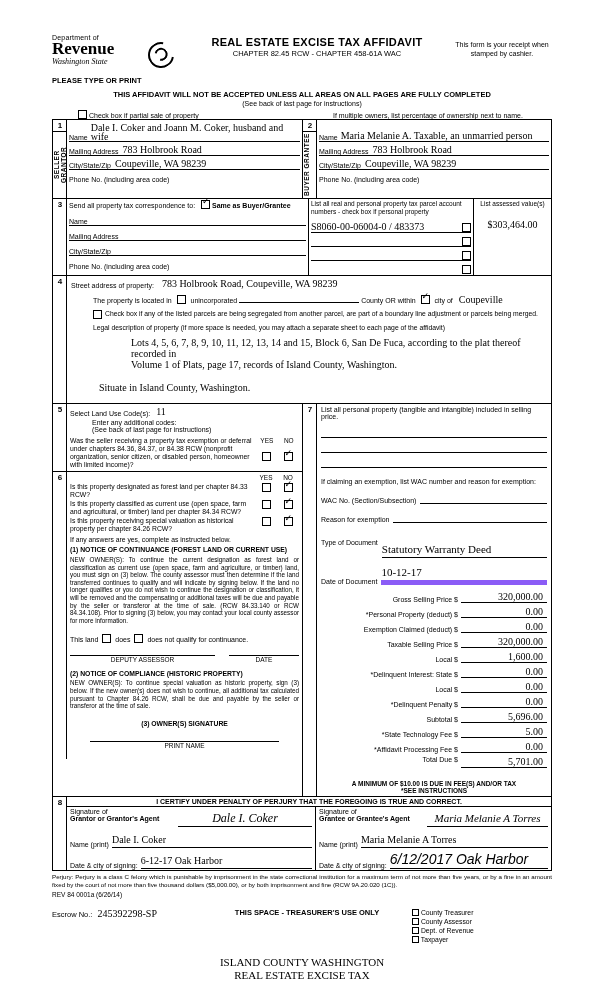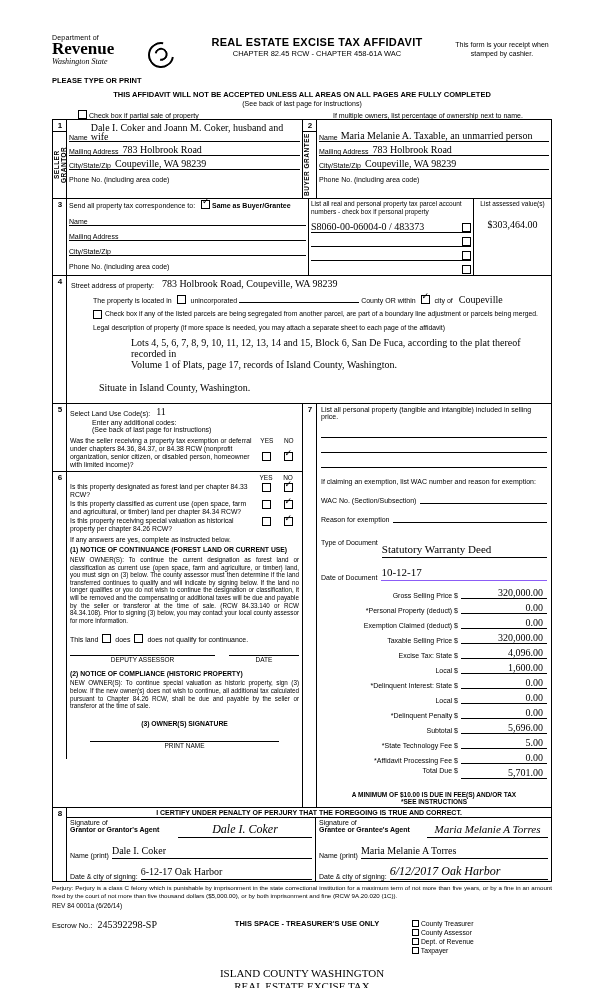--- a/index.html
+++ b/index.html
@@ -302,43 +302,39 @@
         <div style="display:flex;align-items:flex-end;margin-top:8px;">
           <span class="fs7">Reason for exemption</span>
           <span style="flex:1;border-bottom:1px solid #000;margin-left:4px;height:10px;"></span>
         </div>
         <div style="display:flex;align-items:flex-start;margin-top:16px;">
           <span class="fs7">Type of Document</span>
           <span style="flex:1;border-bottom:1px solid #000;margin-left:4px;"><span class="handb">Statutory Warranty Deed</span></span>
         </div>
         <div style="display:flex;align-items:flex-end;margin-top:4px;">
           <span class="fs7">Date of Document</span>
-          <span style="flex:1;border-bottom:1px solid #8b5cf6;margin-left:4px;"><span class="handb">10-12-17</span></span>
+          <span style="flex:1;border-bottom:5px solid #8b5cf6;margin-left:4px;"><span class="handb">10-12-17</span></span>
         </div>
 
         <div style="margin-top:6px;">
           <div style="display:flex;align-items:flex-end;margin-top:3px;">
                 <span class="fs7" style="flex:1;text-align:right;padding-right:3px;">Gross Selling Price $</span>
                 <span style="width:82px;border-bottom:1px solid #000;" class="money">320,000.00</span>
               </div>
           <div style="display:flex;align-items:flex-end;margin-top:3px;">
                 <span class="fs7" style="flex:1;text-align:right;padding-right:3px;">*Personal Property (deduct) $</span>
                 <span style="width:82px;border-bottom:1px solid #000;" class="money">0.00</span>
               </div>
           <div style="display:flex;align-items:flex-end;margin-top:3px;">
                 <span class="fs7" style="flex:1;text-align:right;padding-right:3px;">Exemption Claimed (deduct) $</span>
                 <span style="width:82px;border-bottom:1px solid #000;" class="money">0.00</span>
               </div>
           <div style="display:flex;align-items:flex-end;margin-top:3px;">
                 <span class="fs7" style="flex:1;text-align:right;padding-right:3px;">Taxable Selling Price $</span>
                 <span style="width:82px;border-bottom:1px solid #000;" class="money">320,000.00</span>
-              </div>
-          <div style="display:flex;align-items:flex-end;margin-top:3px;">
-                <span class="fs7" style="flex:1;text-align:right;padding-right:3px;">Excise Tax:  State $</span>
-                <span style="width:82px;border-bottom:1px solid #000;" class="money">4,096.00</span>
               </div>
           <div style="display:flex;align-items:flex-end;margin-top:3px;">
                 <span class="fs7" style="flex:1;text-align:right;padding-right:3px;">Local $</span>
                 <span style="width:82px;border-bottom:1px solid #000;" class="money">1,600.00</span>
               </div>
           <div style="display:flex;align-items:flex-end;margin-top:3px;">
                 <span class="fs7" style="flex:1;text-align:right;padding-right:3px;">*Delinquent Interest:  State $</span>
                 <span style="width:82px;border-bottom:1px solid #000;" class="money">0.00</span>
               </div>
           <div style="display:flex;align-items:flex-end;margin-top:3px;">
@@ -408,21 +404,21 @@
             <div style="flex:1;border-bottom:1px solid #000;text-align:center;">
               <span style="font-family:'Liberation Serif',serif;font-style:italic;font-size:11px;">Maria Melanie A Torres</span>
             </div>
           </div>
           <div style="display:flex;align-items:flex-end;margin-top:2px;">
             <span class="fs7">Name (print)</span>
             <span style="flex:1;border-bottom:1px solid #000;margin-left:3px;"><span class="hand">Maria Melanie A Torres</span></span>
           </div>
           <div style="display:flex;align-items:flex-end;margin-top:2px;">
             <span class="fs7">Date &amp; city of signing:</span>
-            <span style="flex:1;border-bottom:1px solid #000;margin-left:3px;"><span style="font-family:Liberation Serif, serif;font-style:italic;font-size:12px;">6/12/2017  Oak Harbor</span></span>
+            <span style="flex:1;border-bottom:1px solid #000;margin-left:3px;"><span style="font-family:Liberation Sans, sans-serif;font-style:italic;font-size:14px;">6/12/2017  Oak Harbor</span></span>
           </div>
         </div>
       </div>
     </div>
   </div>
 
   <div style="font-size:6.2px;line-height:7.5px;text-align:justify;margin-top:2px;">Perjury: Perjury is a class C felony which is punishable by imprisonment in the state correctional institution for a maximum term of not more than five years, or by a fine in an amount fixed by the court of not more than five thousand dollars ($5,000.00), or by both imprisonment and fine (RCW 9A.20.020 (1C)).</div>
 
   <div style="display:flex;margin-top:3px;">
     <div style="width:170px;font-size:6.5px;">REV 84 0001a (6/26/14)</div>

